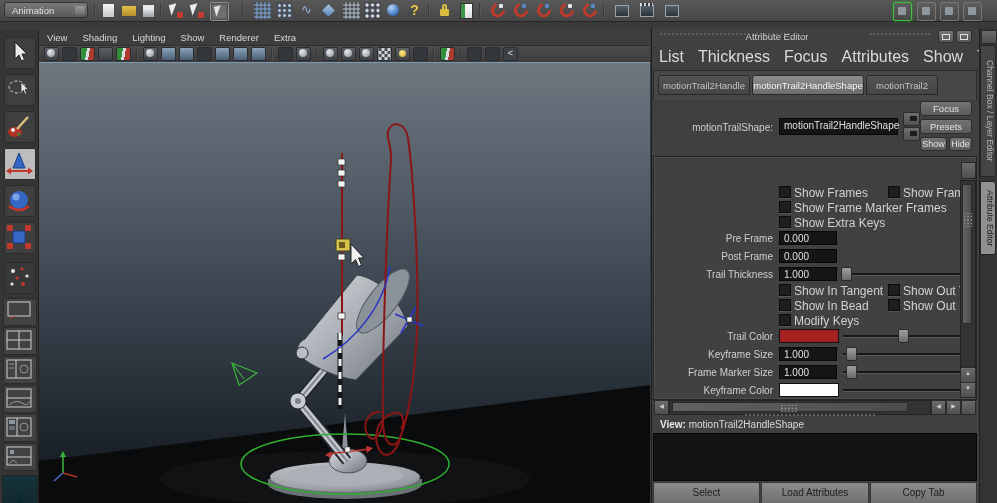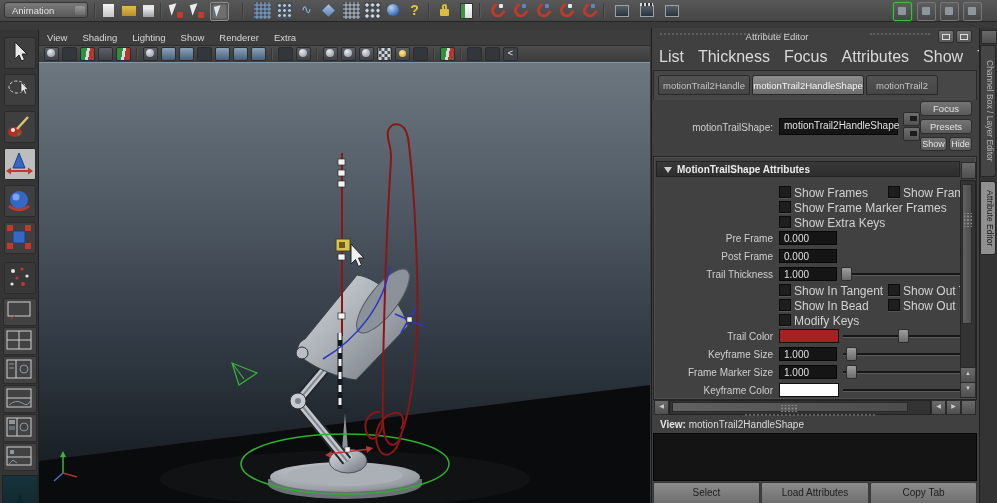--- a/index.html
+++ b/index.html
@@ -430,24 +430,20 @@
   <div class="abs ae-label" style="top:122px">motionTrailShape:</div>
   <div class="abs ae-field" style="left:779px;top:118px;width:119px;height:17px">motionTrail2HandleShape</div>
   <div class="abs minibtn" style="left:903px;top:112px"></div>
   <div class="abs minibtn" style="left:903px;top:127px"></div>
   <div class="abs btn" style="left:920px;top:101px;width:52px;height:15px;line-height:14px">Focus</div>
   <div class="abs btn" style="left:920px;top:119px;width:52px;height:15px;line-height:14px">Presets</div>
   <div class="abs btn" style="left:920px;top:137px;width:27px;height:14px;line-height:13px;font-size:9px">Show</div>
   <div class="abs btn" style="left:949px;top:137px;width:23px;height:14px;line-height:13px;font-size:9px">Hide</div>
 
   <div class="abs" id="ae-group"></div>
-  <div class="abs" id="ae-section">
-    <span class="tri"></span>
-    <span>MotionTrailShape Attributes</span>
-  </div>
   <div class="abs sbtn" style="left:961px;top:162px;width:13px;height:15px"></div>
 
   <div class="abs cb" style="left:779px;top:186px"></div>
   <div class="abs cbl" style="left:794px;top:186px;width:90px">Show Frames</div>
   <div class="abs cb" style="left:888px;top:186px"></div>
   <div class="abs cbl" style="left:903px;top:186px;width:60px">Show Frame Numbers</div>
   <div class="abs cb" style="left:779px;top:201px"></div>
   <div class="abs cbl" style="left:794px;top:201px;width:160px">Show Frame Marker Frames</div>
   <div class="abs cb" style="left:779px;top:216px"></div>
   <div class="abs cbl" style="left:794px;top:216px;width:160px">Show Extra Keys</div>

